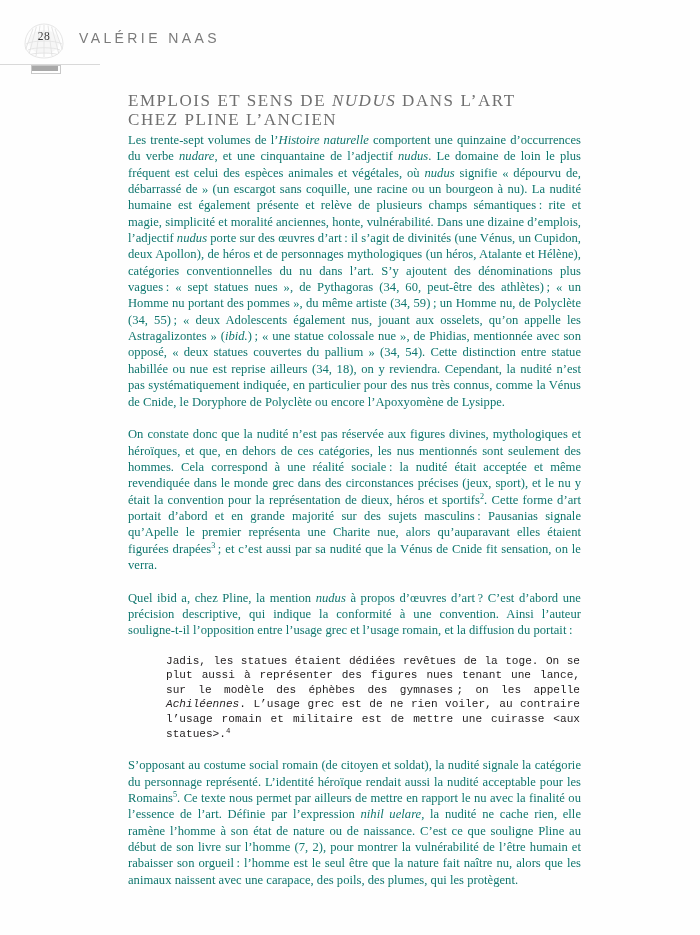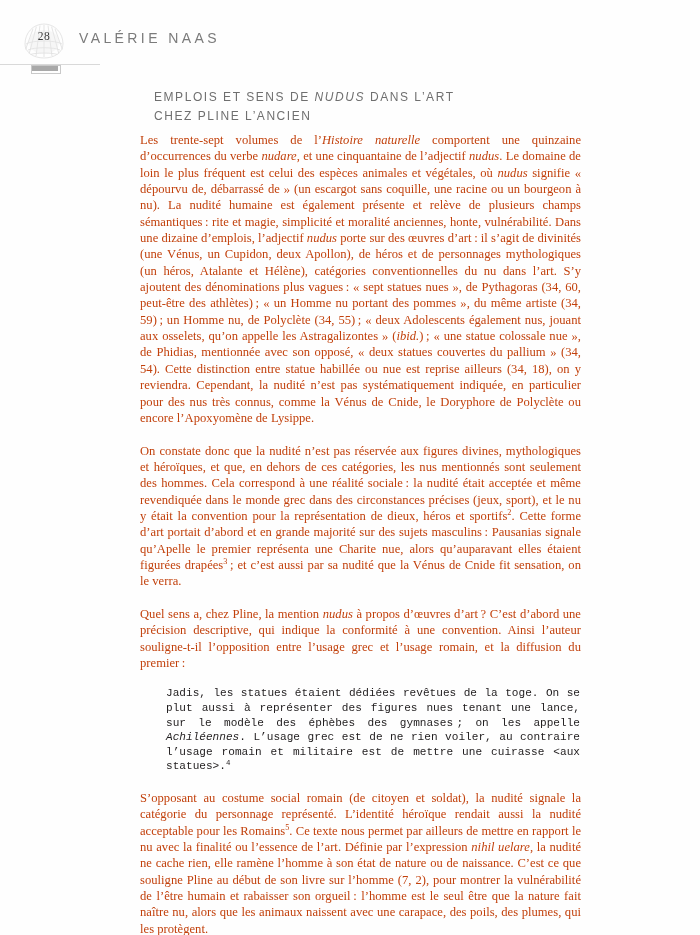--- a/index.html
+++ b/index.html
@@ -96,50 +96,49 @@
     border: 1px solid #c9c9c9;
     background: transparent;
   }
 
   
   .article-title {
     position: absolute;
     left: 128px;
     top: 80px;
     width: 460px;
-    font-family: Liberation Sans, sans-serif;
-    font-size: 12px;
+    font-family: Liberation Serif, serif;
+    font-size: 17px;
     letter-spacing: 1.55px;
     line-height: 19px;
     color: #6f6f6f;
     font-weight: 400;
     text-transform: uppercase;
-    margin-left: 26px;
   }
   .article-title .it {
     font-style: italic;
   }
 
   
   .body-col {
     position: absolute;
     left: 128px;
     top: 132px;
     width: 453px;
   }
 
   p.para {
-    margin: 0 0 0 12px;
+    margin: 0 0 0 0;
     font-size: 12.6px;
     line-height: 16.35px;
     text-align: justify;
     text-justify: inter-word;
     hyphens: manual;
     font-variant-numeric: oldstyle-nums;
-    color: #c2410c;
+    color: #0f766e;
     letter-spacing: 0.02px;
   }
   p.para + p.para {
     margin-top: 16.35px;
   }
   p.para.tight-follow {
     margin-top: 16.0px;
   }
 
   .it { font-style: italic; }
@@ -209,21 +208,21 @@
     <span>EMPLOIS ET SENS DE </span><span class="it">NUDUS</span><span> DANS L’ART</span><br>
     <span>CHEZ PLINE L’ANCIEN</span>
   </h1>
 
   <div class="body-col">
 
     <p class="para"><span>Les trente-sept volumes de l’</span><span class="it">Histoire naturelle</span><span> comportent une quinzaine d’occurrences du verbe </span><span class="it">nudare</span><span>, et une cinquantaine de l’adjectif </span><span class="it">nudus</span><span>. Le domaine de loin le plus fréquent est celui des espèces animales et végétales, où </span><span class="it">nudus</span><span> signifie « dépourvu de, débarrassé de » (un escargot sans coquille, une racine ou un bourgeon à nu). La nudité humaine est également présente et relève de plusieurs champs sémantiques : rite et magie, simplicité et moralité anciennes, honte, vulnérabilité. Dans une dizaine d’emplois, l’adjectif </span><span class="it">nudus</span><span> porte sur des œuvres d’art : il s’agit de divinités (une Vénus, un Cupidon, deux Apollon), de héros et de personnages mythologiques (un héros, Atalante et Hélène), catégories conventionnelles du nu dans l’art. S’y ajoutent des dénominations plus vagues : « sept statues nues », de Pythagoras (34, 60, peut-être des athlètes) ; « un Homme nu portant des pommes », du même artiste (34, 59) ; un Homme nu, de Polyclète (34, 55) ; « deux Adolescents également nus, jouant aux osselets, qu’on appelle les Astragalizontes » (</span><span class="it">ibid.</span><span>) ; « une statue colossale nue », de Phidias, mentionnée avec son opposé, « deux statues couvertes du pallium » (34, 54). Cette distinction entre statue habillée ou nue est reprise ailleurs (34, 18), on y reviendra. Cependant, la nudité n’est pas systématiquement indiquée, en particulier pour des nus très connus, comme la Vénus de Cnide, le Doryphore de Polyclète ou encore l’Apoxyomène de Lysippe.</span></p>
 
     <p class="para"><span>On constate donc que la nudité n’est pas réservée aux figures divines, mythologiques et héroïques, et que, en dehors de ces catégories, les nus mentionnés sont seulement des hommes. Cela correspond à une réalité sociale : la nudité était acceptée et même revendiquée dans le monde grec dans des circonstances précises (jeux, sport), et le nu y était la convention pour la représentation de dieux, héros et sportifs</span><sup class="fn">2</sup><span>. Cette forme d’art portait d’abord et en grande majorité sur des sujets masculins : Pausanias signale qu’Apelle le premier représenta une Charite nue, alors qu’auparavant elles étaient figurées drapées</span><sup class="fn">3</sup><span> ; et c’est aussi par sa nudité que la Vénus de Cnide fit sensation, on le verra.</span></p>
 
-    <p class="para"><span>Quel sens a, chez Pline, la mention </span><span class="it">nudus</span><span> à propos d’œuvres d’art ? C’est d’abord une précision descriptive, qui indique la conformité à une convention. Ainsi l’auteur souligne-t-il l’opposition entre l’usage grec et l’usage romain, et la diffusion du premier :</span></p>
+    <p class="para"><span>Quel ibid a, chez Pline, la mention </span><span class="it">nudus</span><span> à propos d’œuvres d’art ? C’est d’abord une précision descriptive, qui indique la conformité à une convention. Ainsi l’auteur souligne-t-il l’opposition entre l’usage grec et l’usage romain, et la diffusion du portait :</span></p>
 
     <blockquote class="extract"><span>Jadis, les statues étaient dédiées revêtues de la toge. On se plut aussi à représenter des figures nues tenant une lance, sur le modèle des éphèbes des gymnases ; on les appelle </span><span class="it">Achiléennes</span><span>. L’usage grec est de ne rien voiler, au contraire l’usage romain et militaire est de mettre une cuirasse &lt;aux statues&gt;.</span><sup class="fn">4</sup></blockquote>
 
     <p class="para tight-follow"><span>S’opposant au costume social romain (de citoyen et soldat), la nudité signale la catégorie du personnage représenté. L’identité héroïque rendait aussi la nudité acceptable pour les Romains</span><sup class="fn">5</sup><span>. Ce texte nous permet par ailleurs de mettre en rapport le nu avec la finalité ou l’essence de l’art. Définie par l’expression </span><span class="it">nihil uelare</span><span>, la nudité ne cache rien, elle ramène l’homme à son état de nature ou de naissance. C’est ce que souligne Pline au début de son livre sur l’homme (7, 2), pour montrer la vulnérabilité de l’être humain et rabaisser son orgueil : l’homme est le seul être que la nature fait naître nu, alors que les animaux naissent avec une carapace, des poils, des plumes, qui les protègent.</span></p>
 
   </div>
 
 </div>
 
 </body></html>

